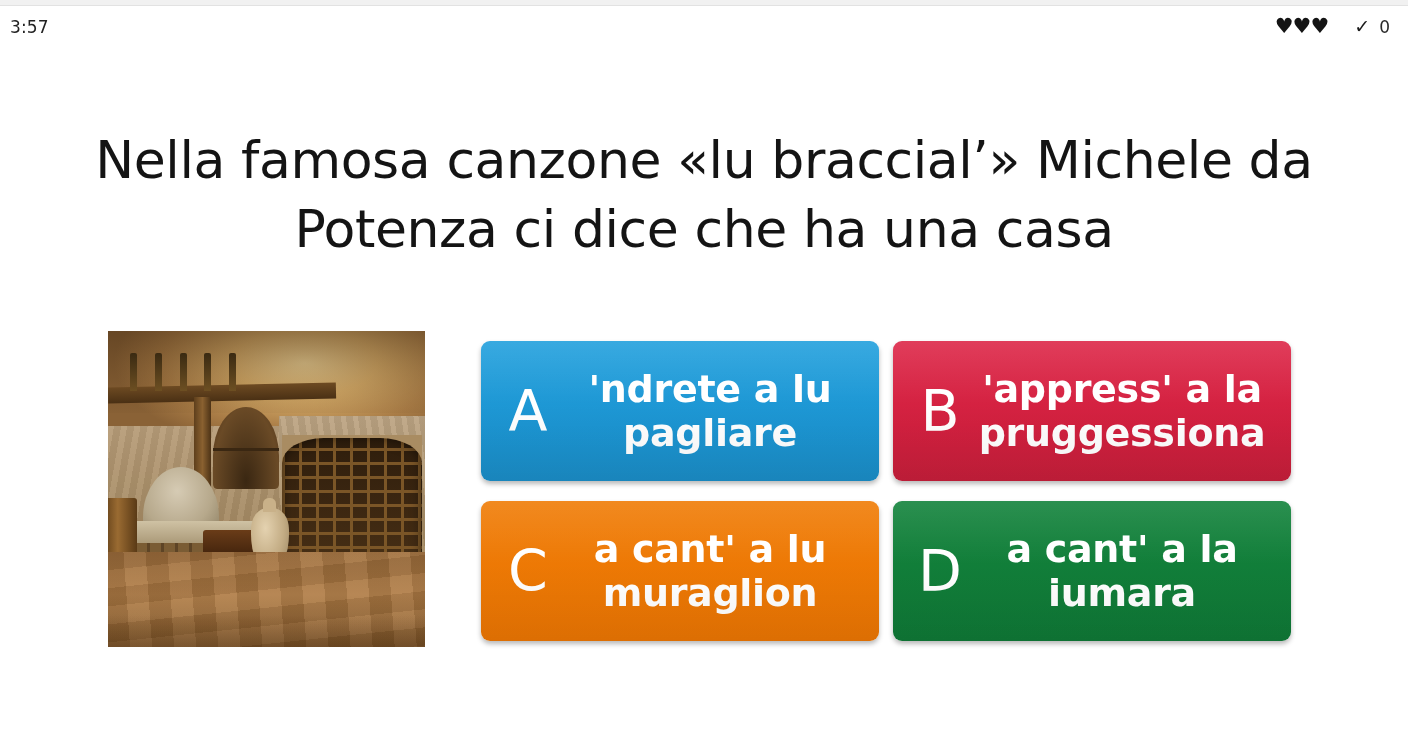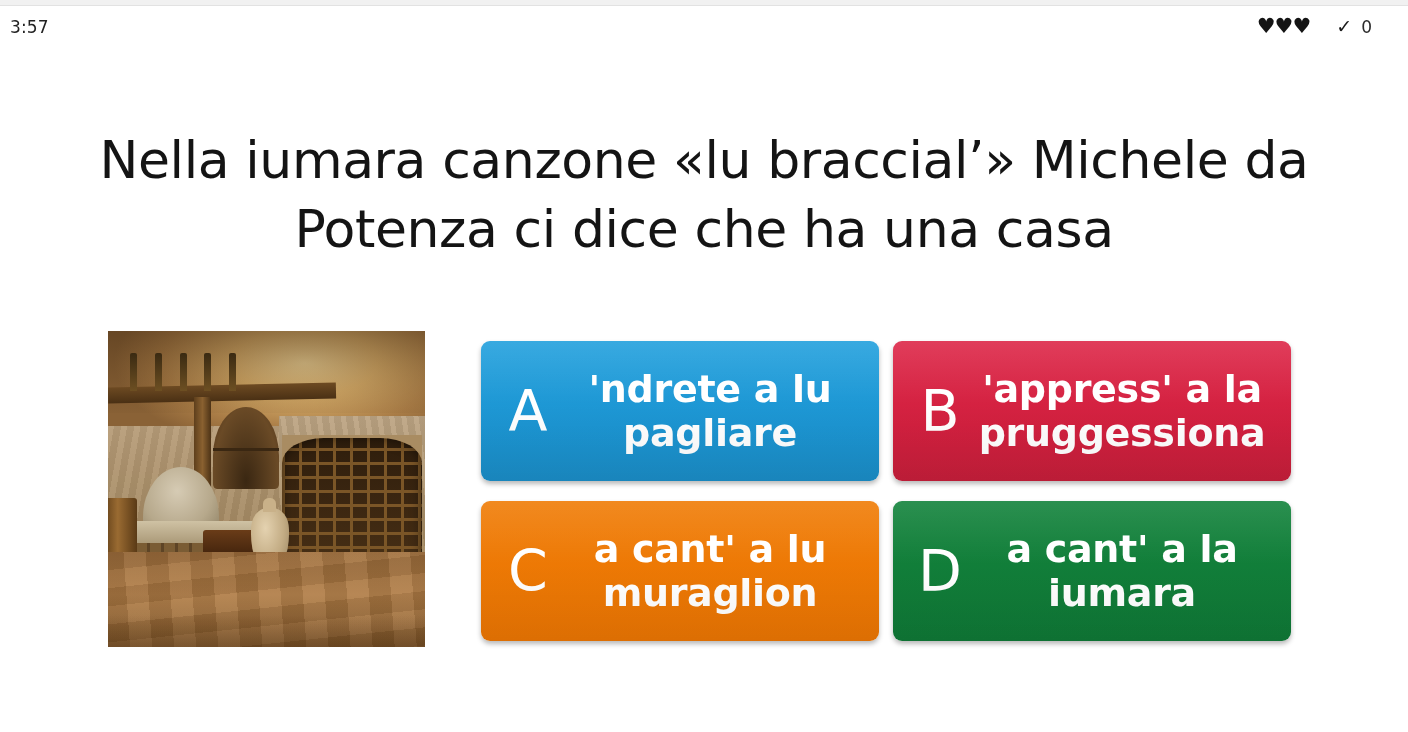--- a/index.html
+++ b/index.html
@@ -30,21 +30,21 @@
   
   .hud {
     position: absolute;
     top: 6px; left: 0;
     width: 1408px;
     height: 42px;
     box-sizing: border-box;
     display: flex;
     align-items: center;
     justify-content: space-between;
-    padding: 0 36px 0 10px;
+    padding: 0 18px 0 10px;
   }
   .hud-left {
     display: flex;
     align-items: center;
   }
   .timer {
     font-size: 17px;
     font-weight: 400;
     color: #222;
     letter-spacing: 0.1px;
@@ -348,21 +348,21 @@
       <span class="heart">♥</span>
       <span class="heart">♥</span>
     </span>
     <span class="score-group">
       <span class="check-icon">✓</span>
       <span class="score-value">0</span>
     </span>
   </div>
 </div>
 
-<div class="question">Nella iumara canzone «lu braccial’» Michele da Potenza ci dice che ha una casa</div>
+<div class="question">Nella famosa canzone «lu braccial’» Michele da Potenza ci dice che ha una casa</div>
 
 <div class="content">
 
   <div class="illustration">
     <div class="cellar">
       <div class="sky-vault"></div>
       <div class="vault-shade"></div>
       <div class="back-wall"></div>
       <div class="right-wall"></div>
       <div class="beam"></div>

